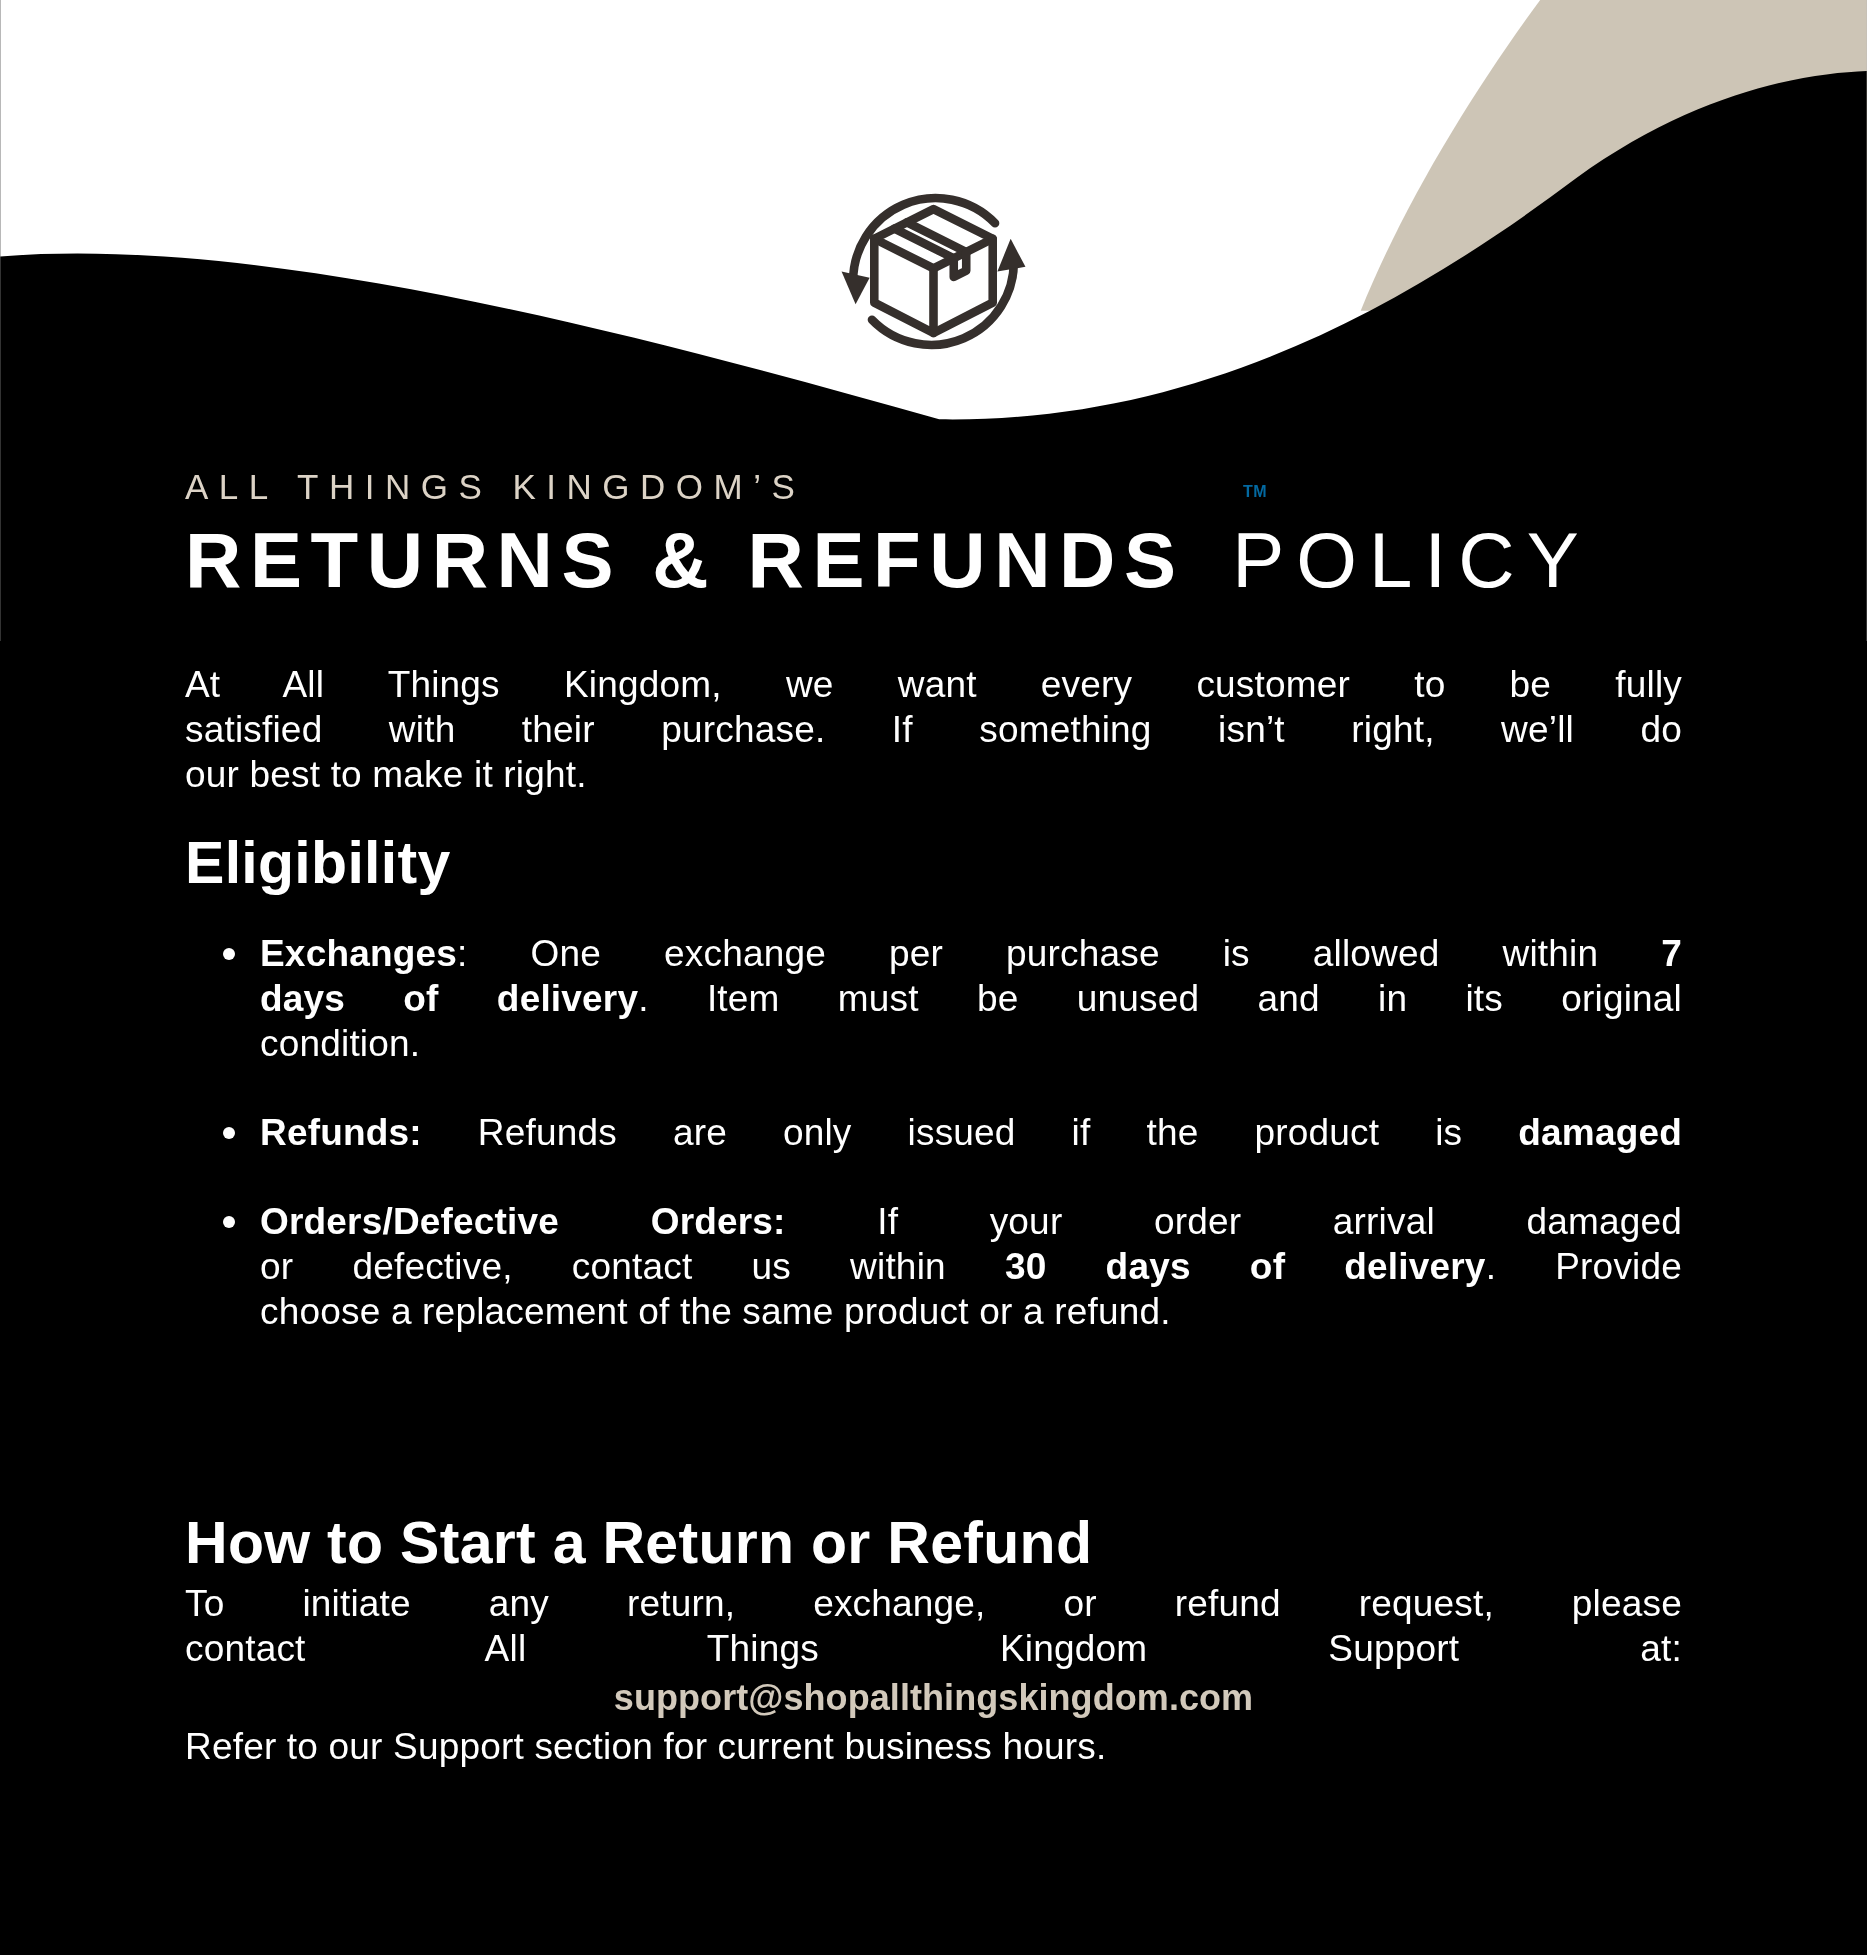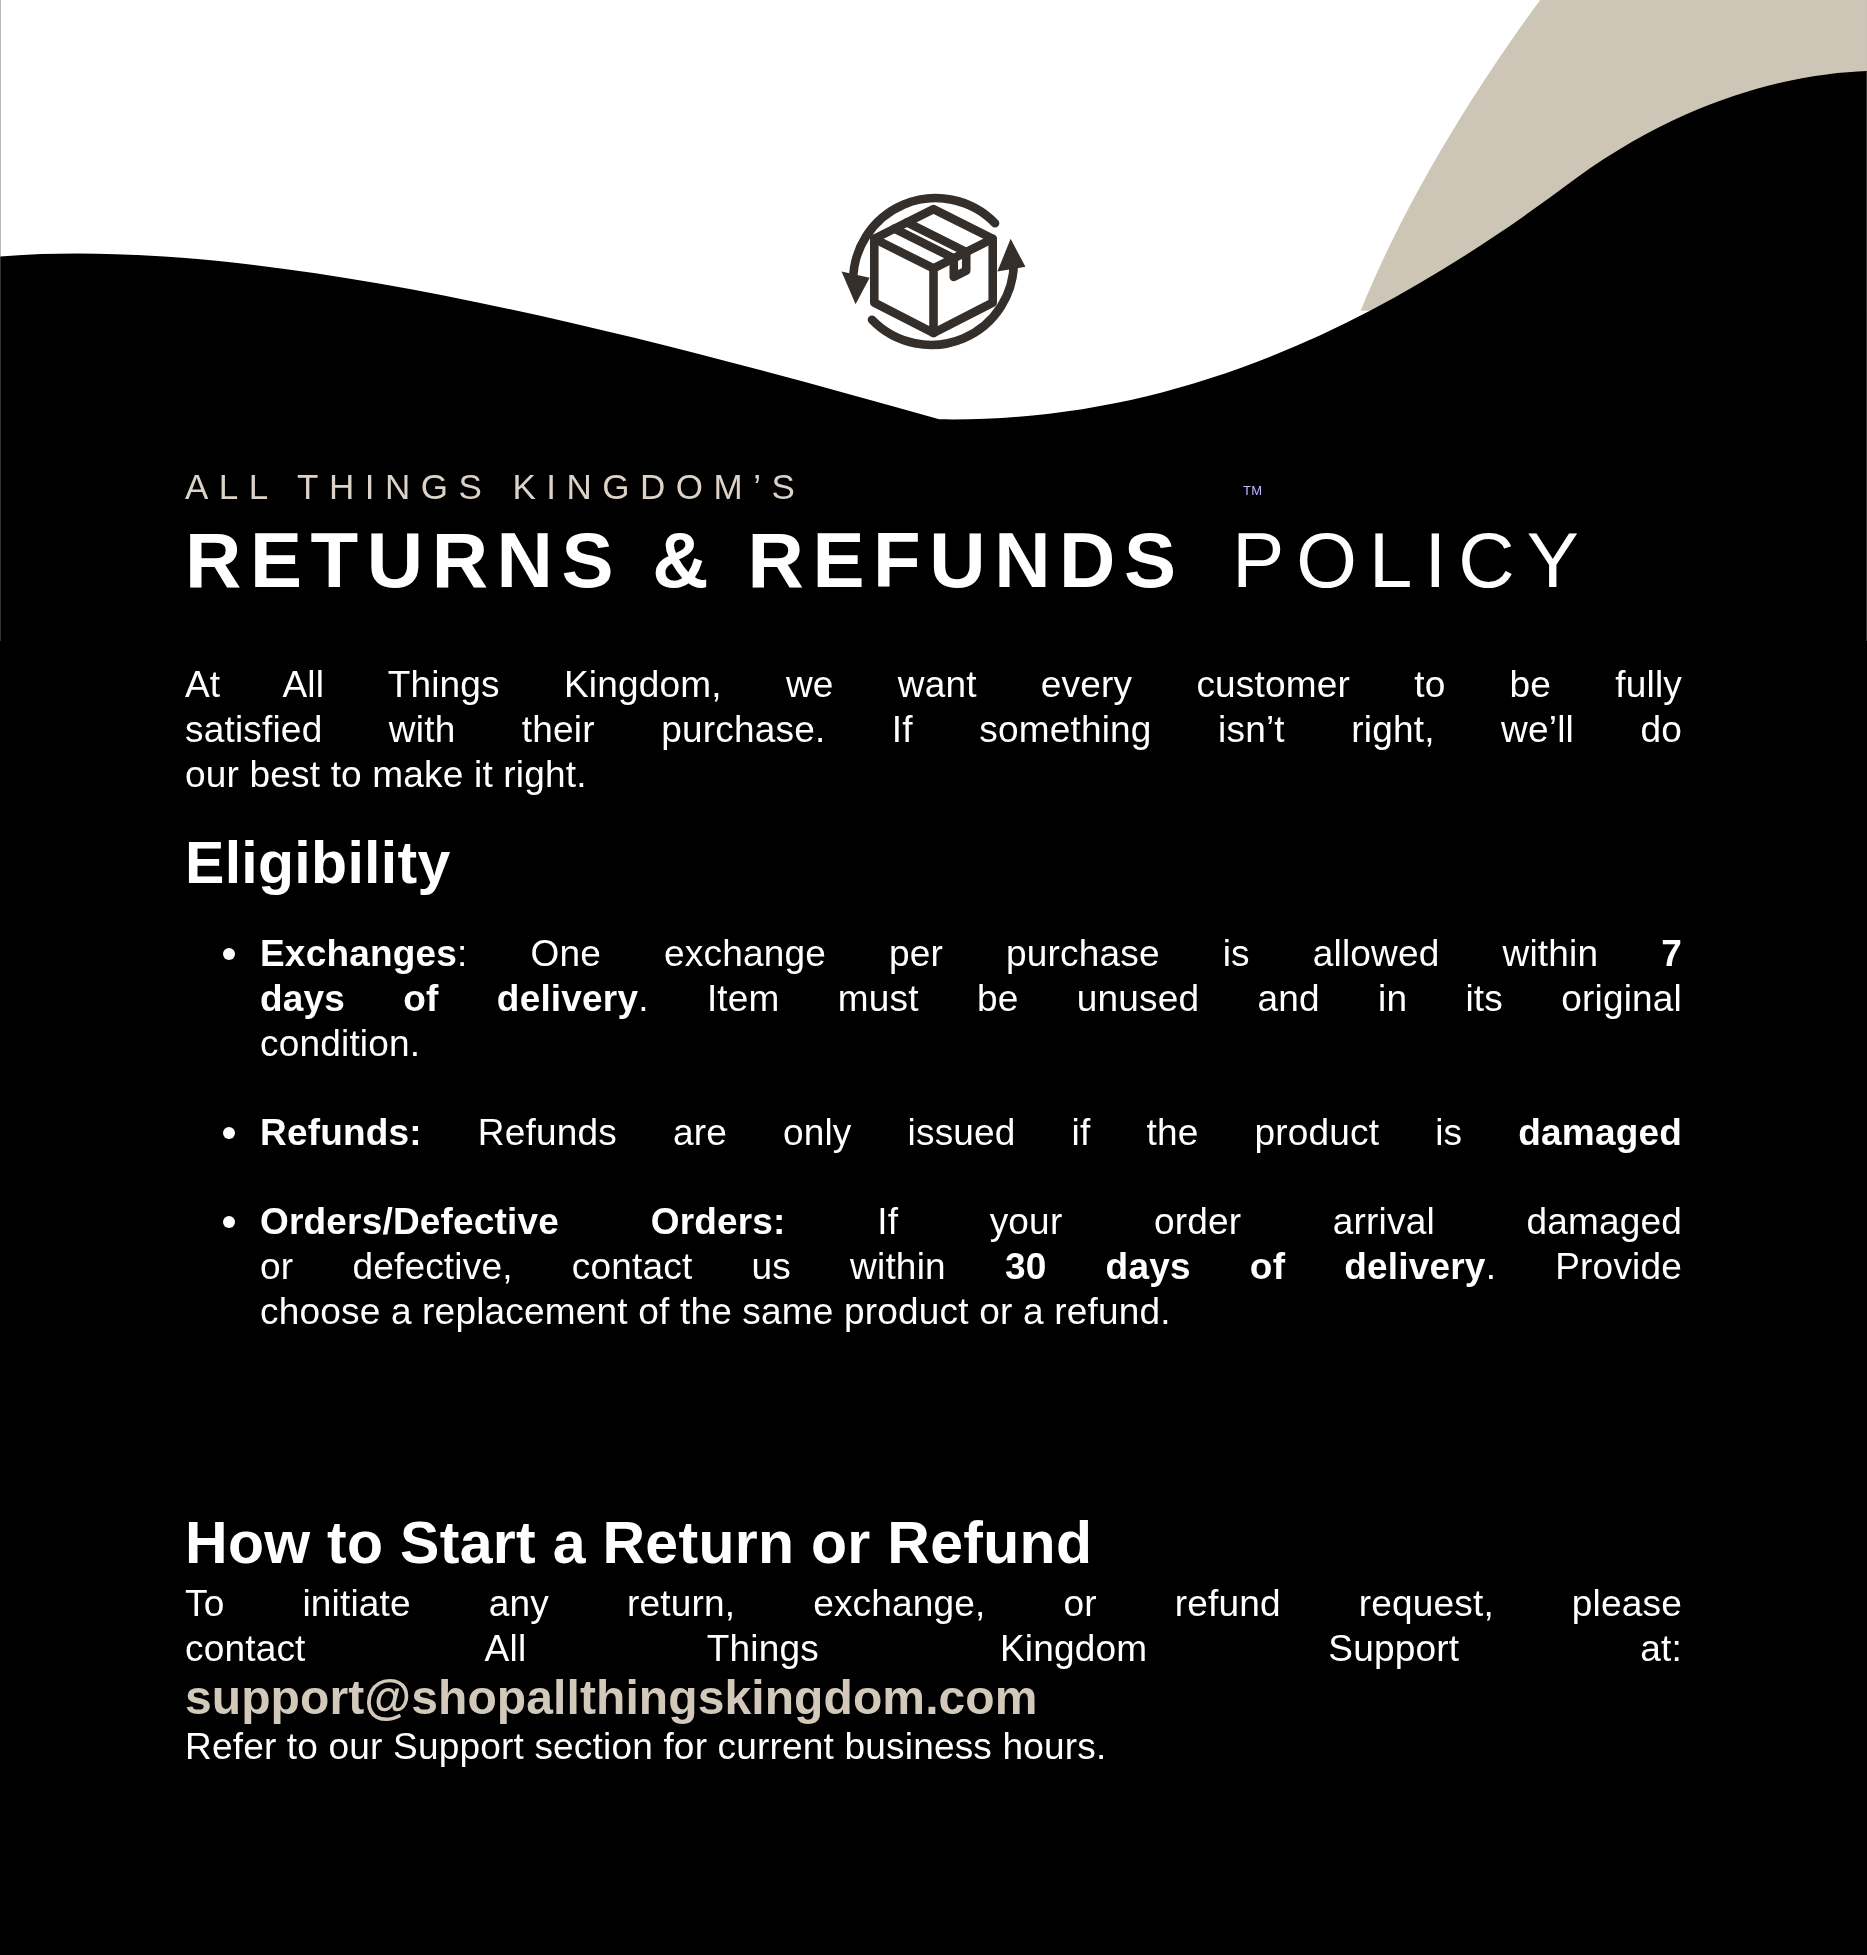--- a/index.html
+++ b/index.html
@@ -12,21 +12,21 @@
   .wave{position:absolute;top:0;left:0;display:block;}
   .pkg-icon{position:absolute;left:840px;top:178px;width:187px;height:187px;}
 
   .eyebrow{
     position:absolute;left:185px;top:469px;
     font-size:35px;line-height:1;letter-spacing:0.30em;
     color:#dcd3c6;font-weight:400;white-space:nowrap;
   }
   .tm{
     position:absolute;left:1243px;top:483px;
-    font-size:13px;font-weight:400;color:#c4b5fd;letter-spacing:0.03em;
+    font-size:16px;font-weight:700;color:#0369a1;letter-spacing:0.03em;
   }
   .title{
     position:absolute;left:185px;top:521px;margin:0;
     font-size:78px;line-height:1;color:#ffffff;white-space:nowrap;
   }
   .t-strong{font-weight:800;letter-spacing:0.11em;}
   .t-light{font-weight:400;letter-spacing:0.155em;margin-left:26px;}
 
   .body-text{font-size:37px;line-height:45px;letter-spacing:0.005em;color:#ffffff;}
   .line{text-align:justify;}
@@ -44,22 +44,22 @@
 
   .bullets{position:absolute;left:185px;top:931px;width:1497px;}
   .bullet{position:relative;padding-left:75px;margin-bottom:44px;}
   .dot{
     position:absolute;left:38px;top:16.6px;width:12px;height:12px;
     border-radius:50%;background:#ffffff;
   }
 
   .outro{position:absolute;left:185px;top:1581px;width:1497px;}
   .email{
-    font-size:48px;line-height:53px;font-weight:700;
-    color:#d2c9bb;text-align:left;letter-spacing:0.002em;
+    font-size:36px;line-height:53px;font-weight:700;
+    color:#d2c9bb;text-align:center;letter-spacing:0.002em;
   }
 </style>
 </head>
 <body>
 
 <div class="canvas">
 
   <svg class="wave" width="1867" height="641" viewBox="0 0 2475 850" aria-hidden="true">
     <rect x="0" y="0" width="2475" height="850" fill="#ffffff"></rect>
     <path fill="#cdc5b6" d="M2042,0 C1955,118 1862,268 1804,412 L2475,412 L2475,0 Z"></path>

